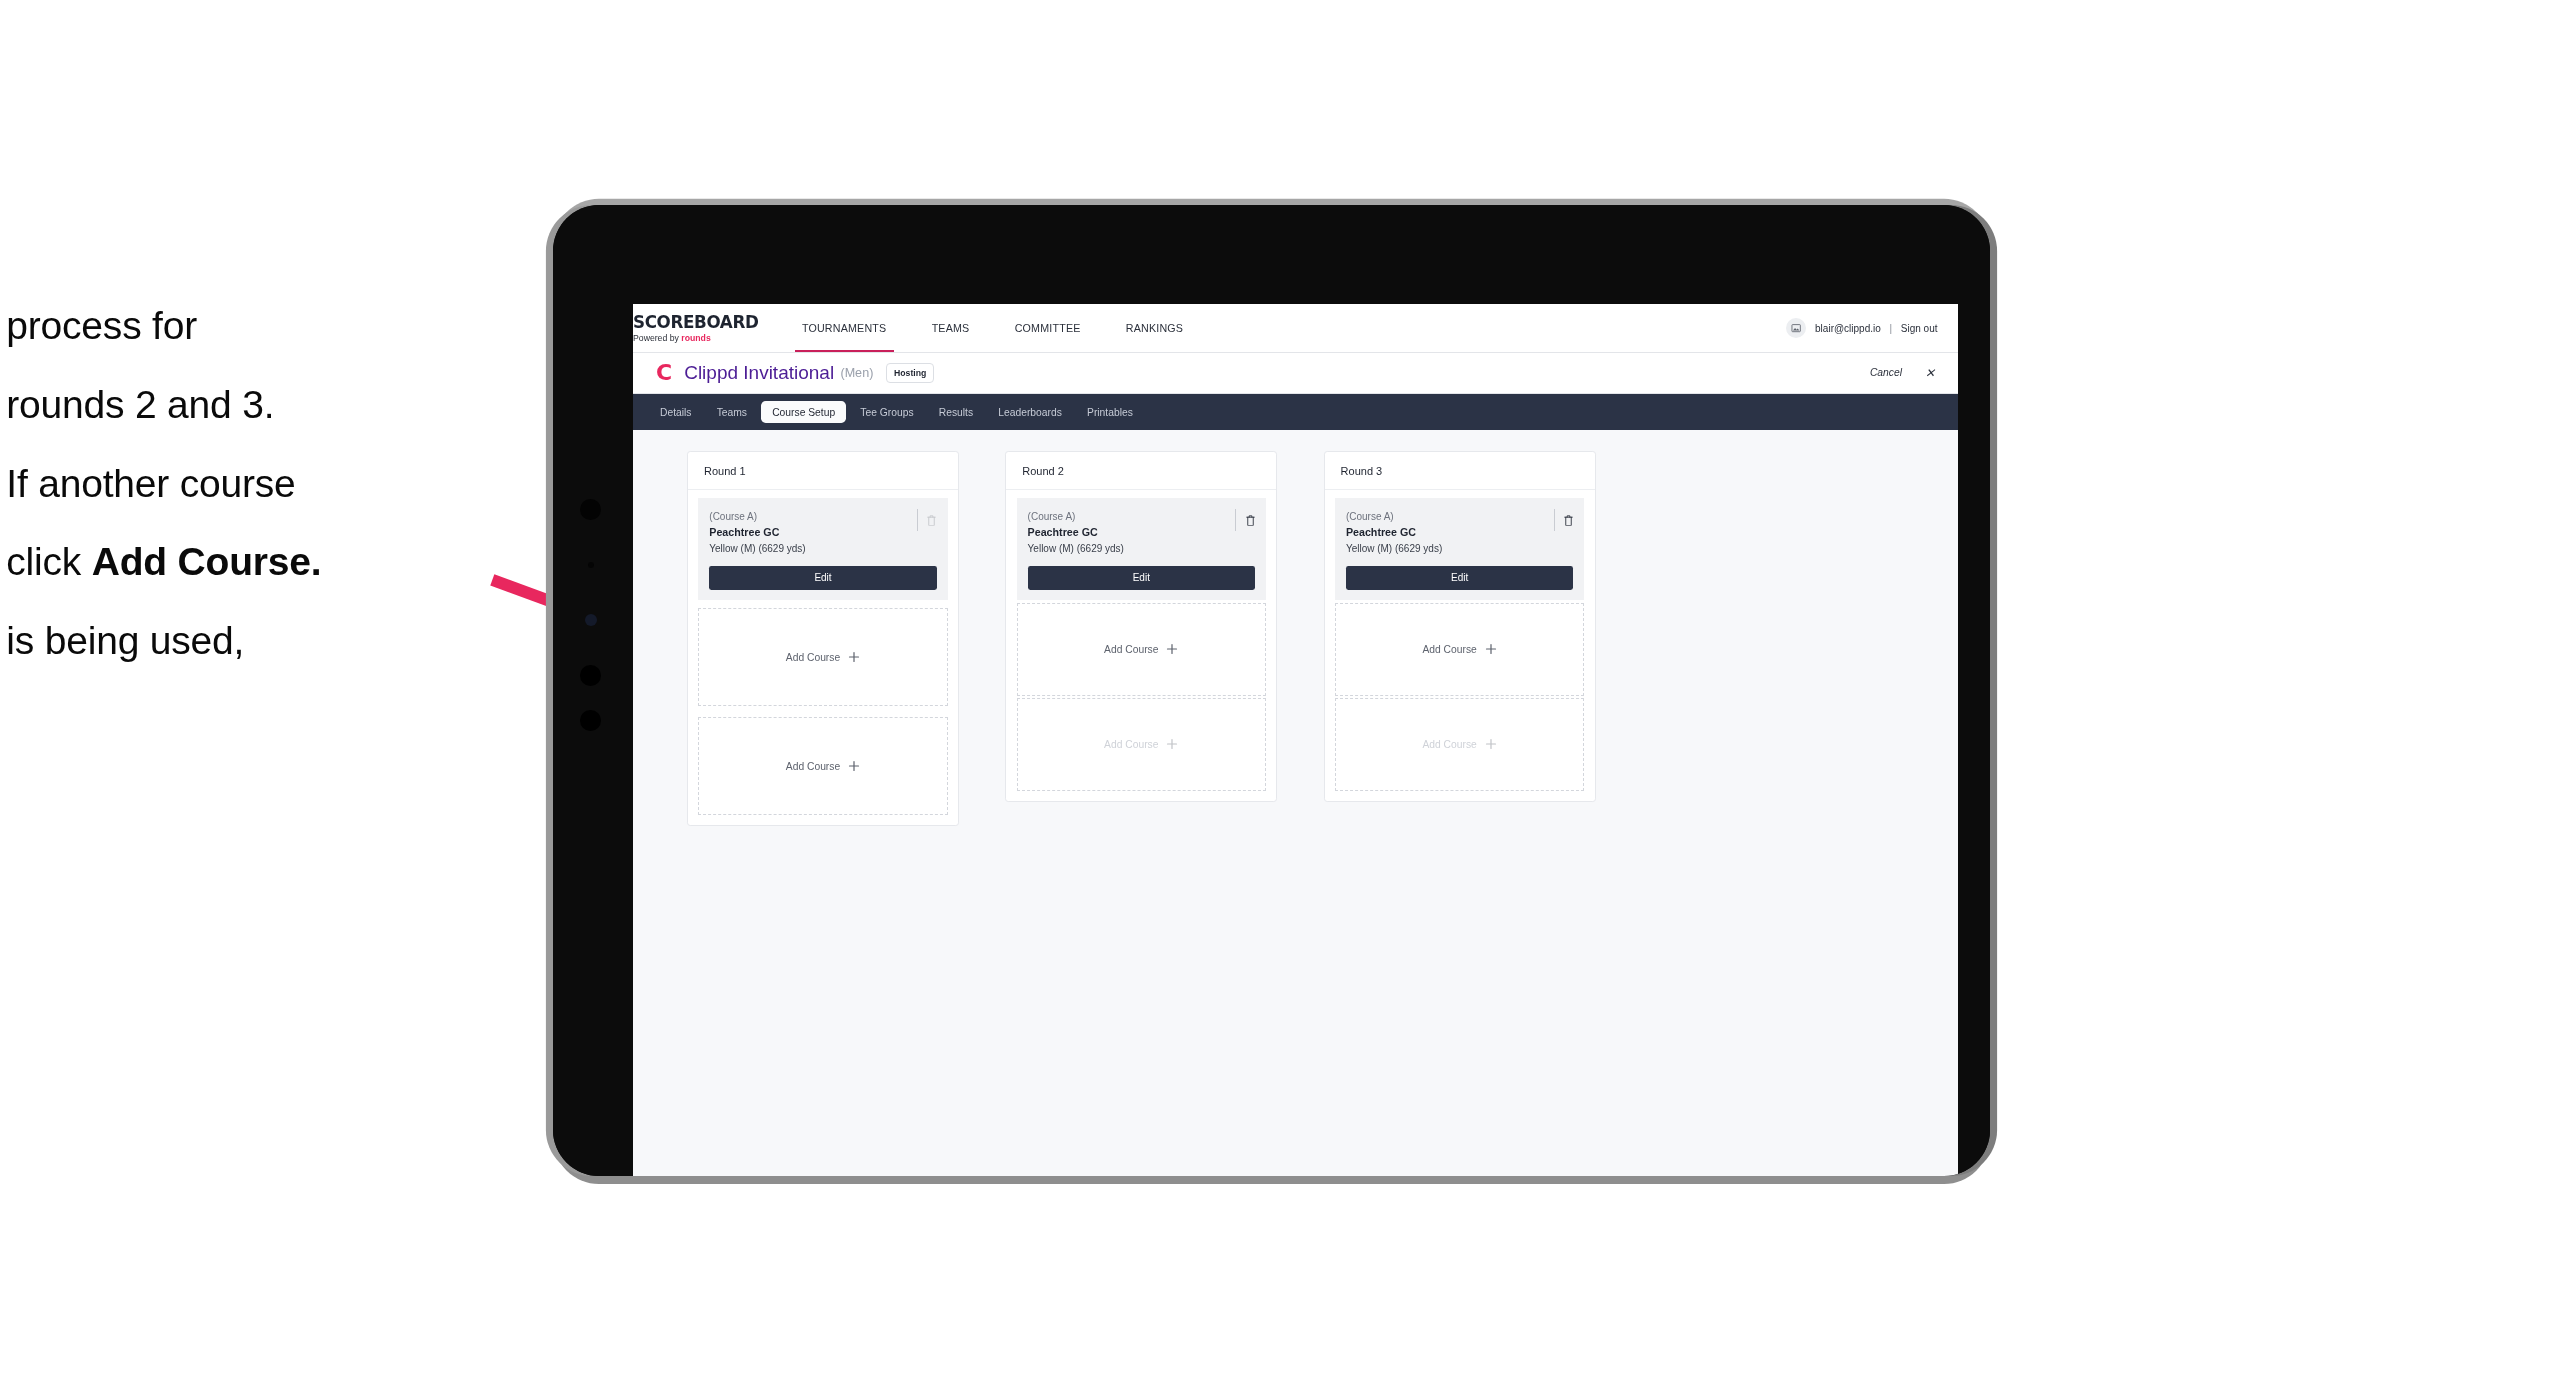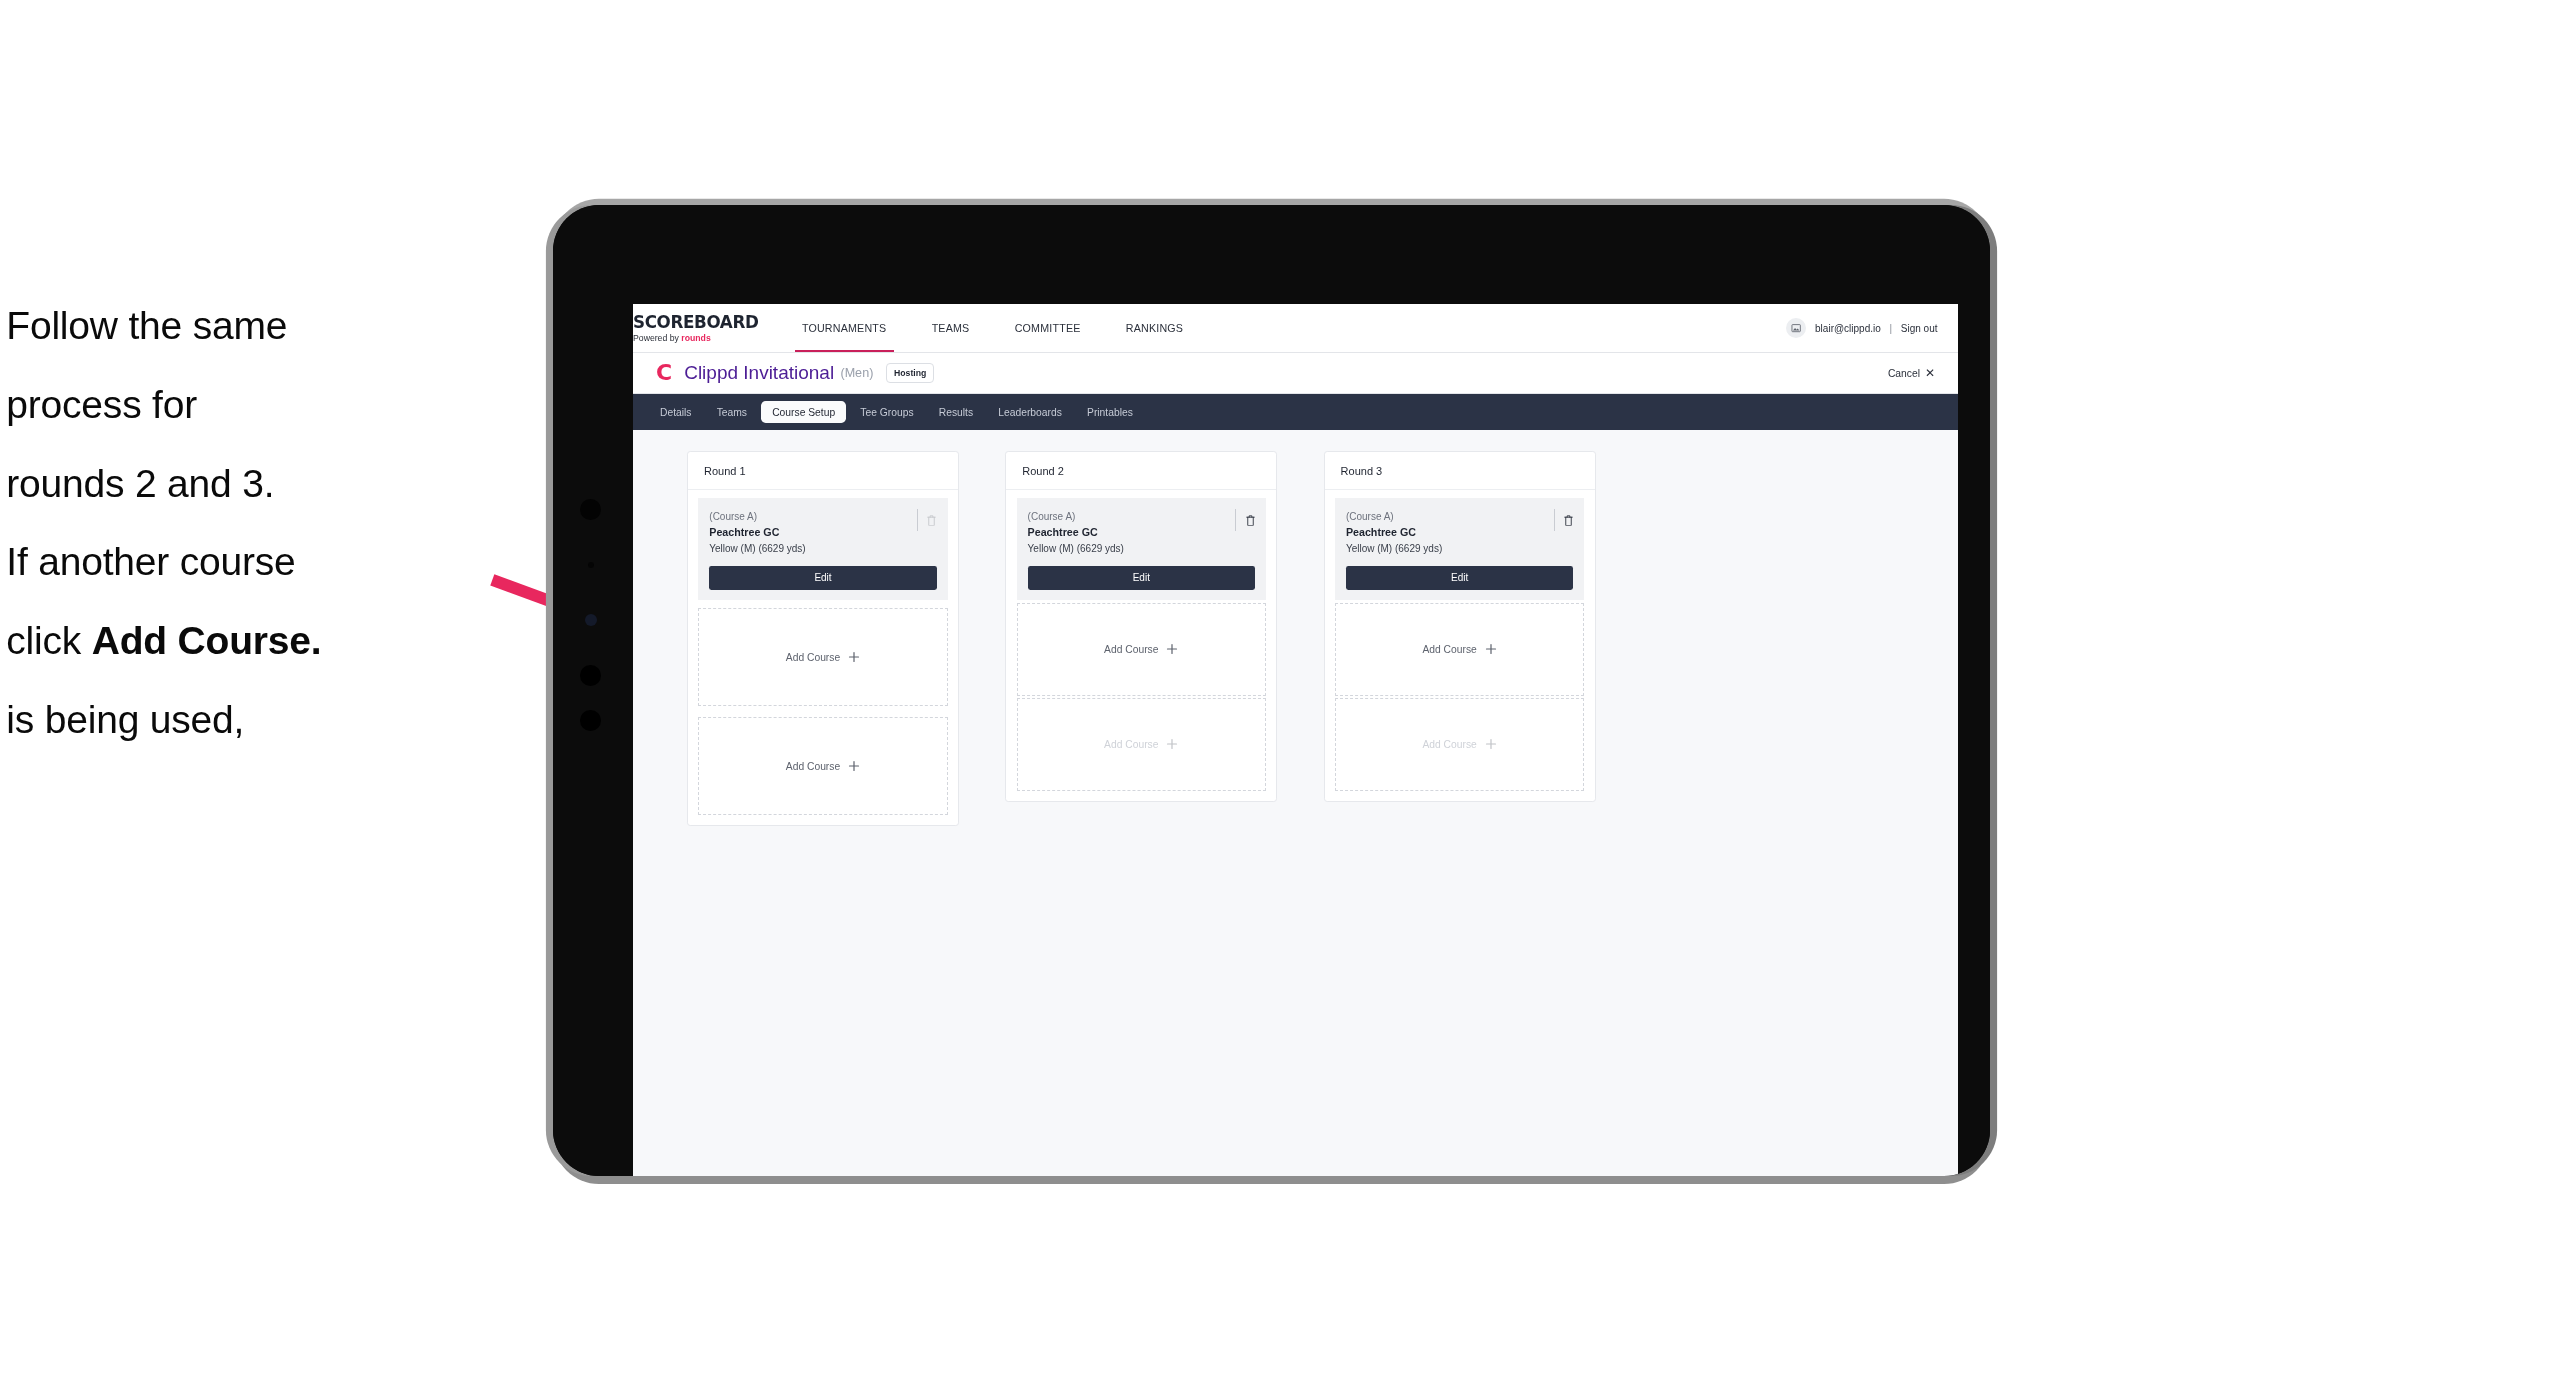--- a/index.html
+++ b/index.html
@@ -121,22 +121,22 @@
   .t-name { font-size:19px; color:#4c1d95; }
   .t-gender { font-size:12.6px; color:#9aa0ab; margin-left:6.3px; }
   .hosting-badge {
     margin-left:12.6px;
     border:0.8px solid #dcdfe4; border-radius:4px;
     padding:4px 7.1px;
     font-size:8.7px; font-weight:700; color:#1f2430;
     background:#fff;
   }
   .cancel-btn {
-    margin-left:auto; display:flex; align-items:center; gap:5px;
-    font-size:10.3px; color:#2b303b; cursor:pointer;
+    margin-left:auto; display:flex; align-items:flex-start; gap:23px;
+    font-size:10.3px; color:#2b303b; cursor:pointer;font-style:italic;
   }
   .cancel-x { font-size:12px; line-height:1; }
 
   
   .tabstrip {
     height:36px; background:#2b3346;
     display:flex; align-items:center; padding-left:16px; gap:3.2px;
   }
   .tab {
     font-size:10.3px; color:#c6cbd6;
@@ -204,21 +204,20 @@
 
   
   .round-col.r1 .round-body { padding-bottom:9.5px; }
   .round-col.r1 .add-course { height:98px; margin-top:8px; }
   .round-col.r1 .add-course + .add-course { margin-top:11px; }
 </style>
 </head>
 <body>
 
 <div class="caption">
-  <span class="line">Follow the same</span>
   <span class="line">process for</span>
   <span class="line">rounds 2 and 3.</span>
   <span class="line">If another course</span>
   <span class="line"><span>click </span><b>Add Course.</b></span>
   <span class="line">is being used,</span>
 </div>
 
 <svg class="arrow-svg" viewBox="0 0 430 190">
   <line x1="33" y1="34" x2="335" y2="145" stroke="#e8275e" stroke-width="15" stroke-linecap="butt"></line>
   <polygon points="332,113 385,168 305,172" fill="#e8275e"></polygon>

